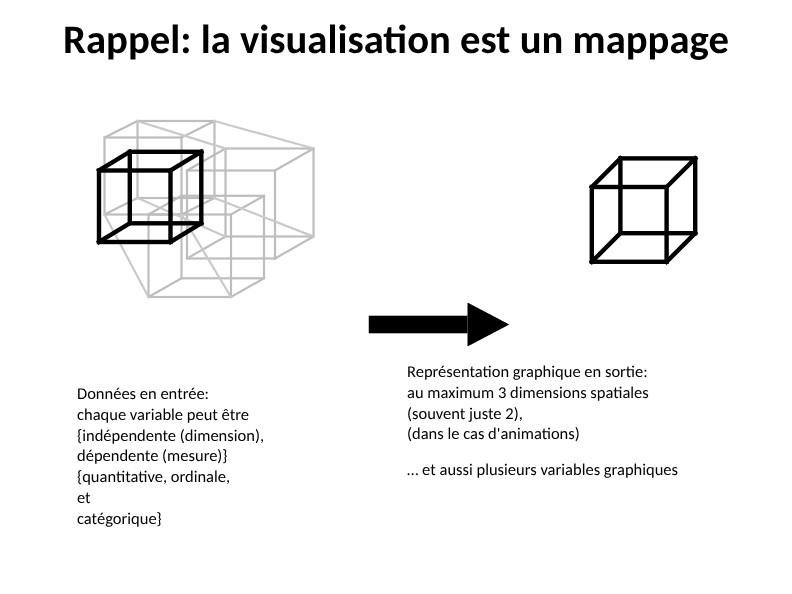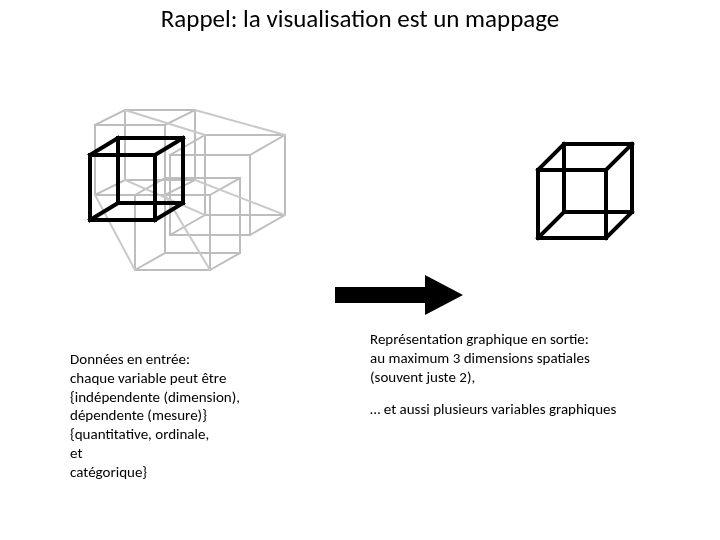--- a/index.html
+++ b/index.html
@@ -6,24 +6,24 @@
   body {
     width: 720px;
     height: 540px;
     background: #fff;
     font-family: Calibri, Arial, sans-serif;
     color: #000;
     position: relative;
     overflow: hidden;
   }
   .title {
-    font-size: 25px;
+    font-size: 37px;
     text-align: center;
-    padding-top: 3px;
-    font-weight: 400;
+    padding-top: 13px;
+    font-weight: 700;
   }
   .diagram {
     position: absolute;
     top: 100px;
     left: 0;
     width: 720px;
     height: 200px;
   }
   .arrow {
     position: absolute;
@@ -127,16 +127,17 @@
   <div>dépendente (mesure)}</div>
   <div>{quantitative, ordinale,</div>
   <div>et</div>
   <div>catégorique}</div>
 </div>
 
 <div class="caption-right">
   <div>Représentation graphique en sortie:</div>
   <div>au maximum 3 dimensions spatiales</div>
   <div>(souvent juste 2),</div>
+  <div>(dans le cas d'animations)</div>
   <div class="gap">
     <span>… et aussi plusieurs </span><b>variables graphiques</b>
   </div>
 </div>
 
 </body></html>

